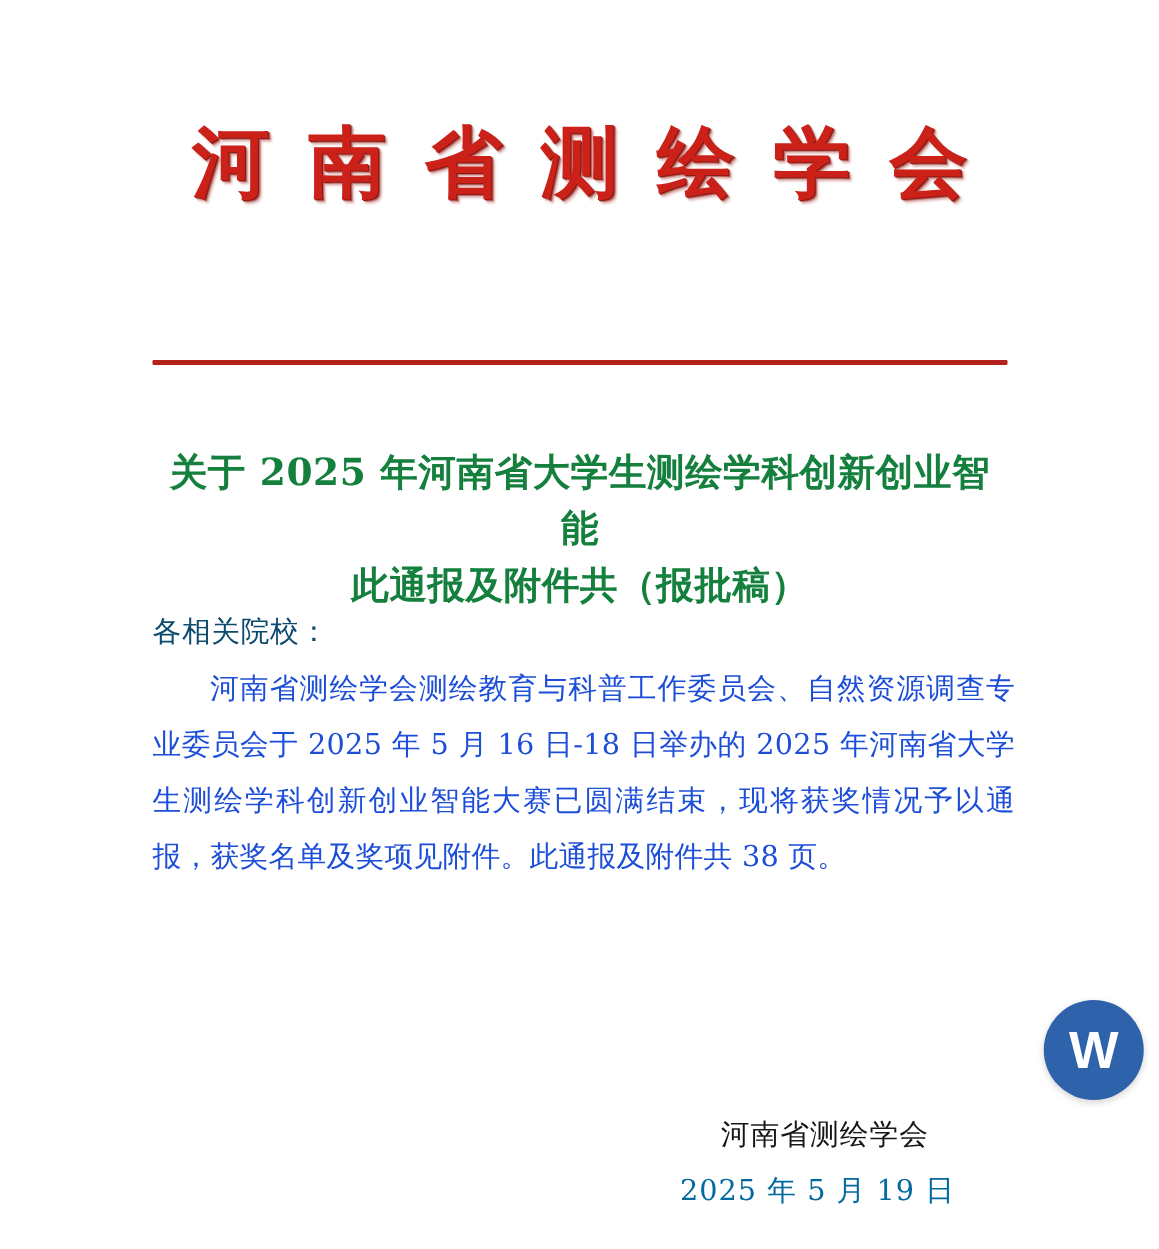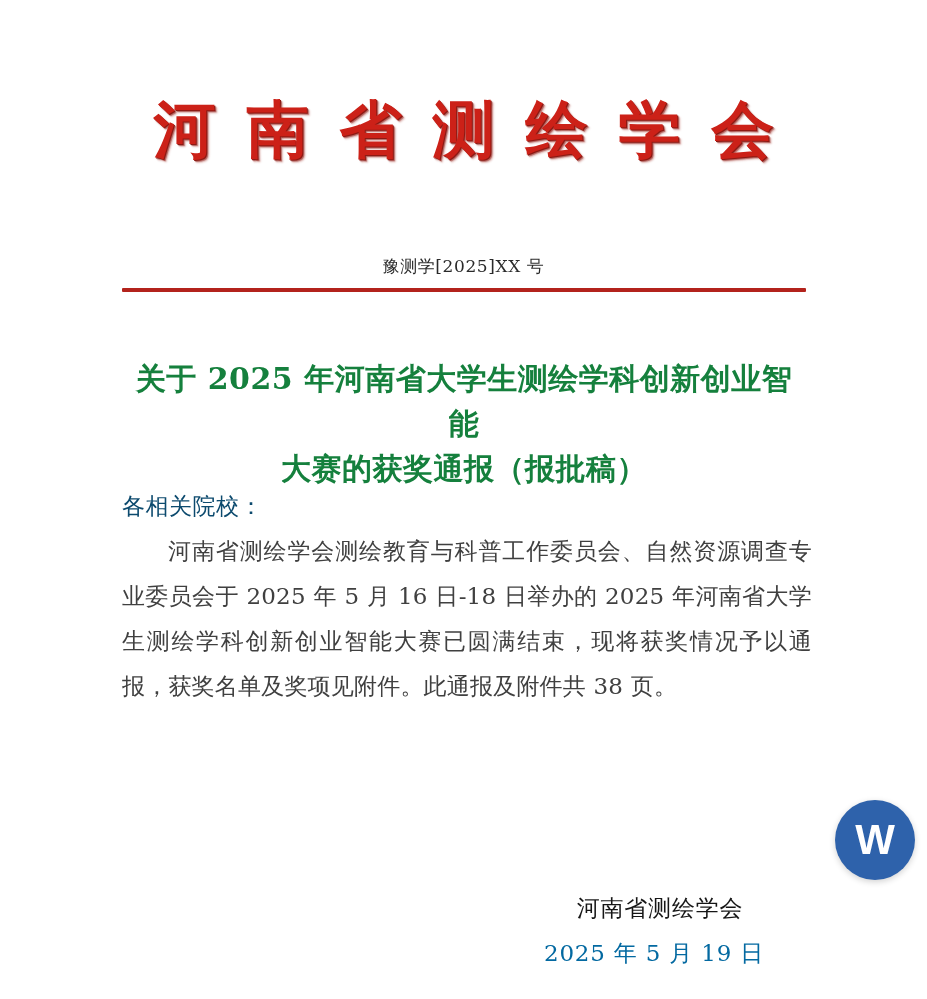--- a/index.html
+++ b/index.html
@@ -103,21 +103,21 @@
     color: #0c4a6e;
   }
   .body-para {
     margin: 0;
     font-size: 23px;
     line-height: 45px;
     letter-spacing: 0.2px;
     text-align: justify;
     text-justify: inter-ideograph;
     text-indent: 2em;
-    color: #404040;
+    color: #1d4ed8;
   }
 
   
   .signature {
     position: absolute;
     right: 163px;
     top: 886px;
     text-align: center;
     line-height: 45px;
   }
@@ -159,27 +159,26 @@
 </style>
 </head>
 <body>
 
 <div class="page">
 
   <div class="letterhead">
     <span class="letterhead-title">河南省测绘学会</span>
   </div>
 
-  <div class="doc-number">豫测学[2025]XX 号</div>
 
   <div class="red-rule"></div>
 
   <div class="doc-title">
     <span class="line">关于 2025 年河南省大学生测绘学科创新创业智能</span>
-    <span class="line">大赛的获奖通报（报批稿）</span>
+    <span class="line">此通报及附件共（报批稿）</span>
   </div>
 
   <div class="body-block">
     <div class="salutation">各相关院校：</div>
     <p class="body-para">河南省测绘学会测绘教育与科普工作委员会、自然资源调查专业委员会于 2025 年 5 月 16 日-18 日举办的 2025 年河南省大学生测绘学科创新创业智能大赛已圆满结束，现将获奖情况予以通报，获奖名单及奖项见附件。此通报及附件共 38 页。</p>
   </div>
 
   <div class="signature">
     <div class="sig-org">河南省测绘学会</div>
     <div class="sig-date">2025 年 5 月 19 日</div>

